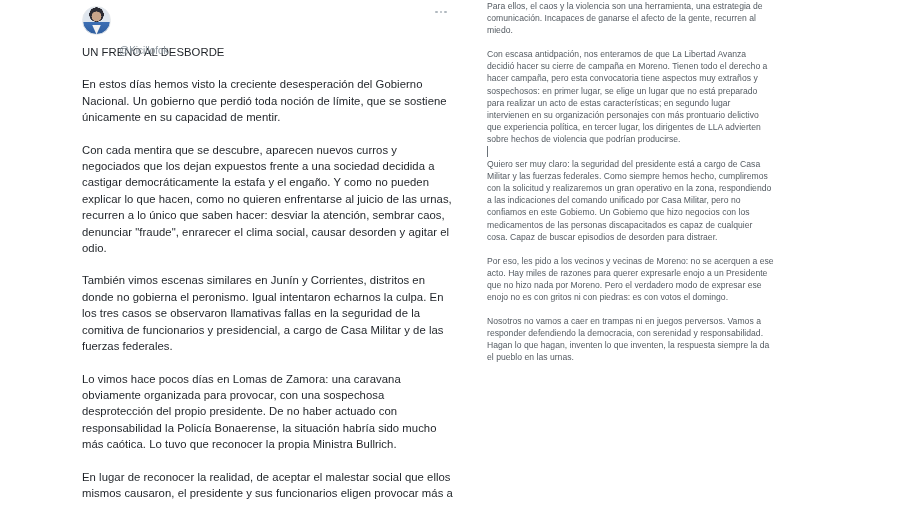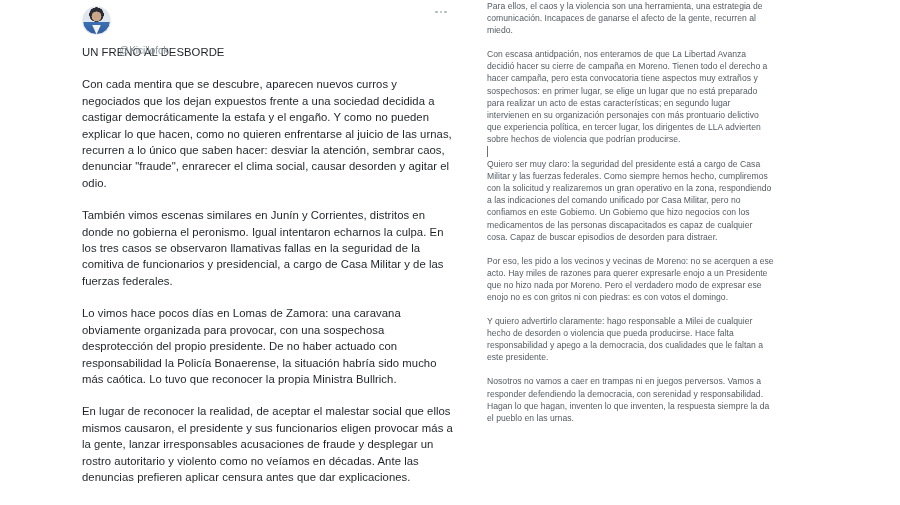--- a/index.html
+++ b/index.html
@@ -154,28 +154,28 @@
     </div>
     <div class="more-button">
       <span></span>
       <span></span>
       <span></span>
     </div>
   </div>
 
   <div class="tweet-body">
     <div class="tweet-title">UN FRENO AL DESBORDE</div>
+    <p>En estos días hemos visto la creciente desesperación del Gobierno Nacional. Un gobierno que perdió toda noción de límite, que se sostiene únicamente en su capacidad de mentir.</p>
     <p>Con cada mentira que se descubre, aparecen nuevos curros y negociados que los dejan expuestos frente a una sociedad decidida a castigar democráticamente la estafa y el engaño. Y como no pueden explicar lo que hacen, como no quieren enfrentarse al juicio de las urnas, recurren a lo único que saben hacer: desviar la atención, sembrar caos, denunciar "fraude", enrarecer el clima social, causar desorden y agitar el odio.</p>
     <p>También vimos escenas similares en Junín y Corrientes, distritos en donde no gobierna el peronismo. Igual intentaron echarnos la culpa. En los tres casos se observaron llamativas fallas en la seguridad de la comitiva de funcionarios y presidencial, a cargo de Casa Militar y de las fuerzas federales.</p>
     <p>Lo vimos hace pocos días en Lomas de Zamora: una caravana obviamente organizada para provocar, con una sospechosa desprotección del propio presidente. De no haber actuado con responsabilidad la Policía Bonaerense, la situación habría sido mucho más caótica. Lo tuvo que reconocer la propia Ministra Bullrich.</p>
     <p>En lugar de reconocer la realidad, de aceptar el malestar social que ellos mismos causaron, el presidente y sus funcionarios eligen provocar más a la gente, lanzar irresponsables acusaciones de fraude y desplegar un rostro autoritario y violento como no veíamos en décadas. Ante las denuncias prefieren aplicar censura antes que dar explicaciones.</p>
   </div>
 </div>
 
 <div class="statement">
   <p class="first">Para ellos, el caos y la violencia son una herramienta, una estrategia de comunicación. Incapaces de ganarse el afecto de la gente, recurren al miedo.</p>
   <p>Con escasa antidpación, nos enteramos de que La Libertad Avanza decidió hacer su cierre de campaña en Moreno. Tienen todo el derecho a hacer campaña, pero esta convocatoria tiene aspectos muy extraños y sospechosos: en primer lugar, se elige un lugar que no está preparado para realizar un acto de estas características; en segundo lugar intervienen en su organización personajes con más prontuario delictivo que experiencia política, en tercer lugar, los dirigentes de LLA advierten sobre hechos de violencia que podrían producirse.</p>
   <span class="text-cursor"></span>
   <p>Quiero ser muy claro: la seguridad del presidente está a cargo de Casa Militar y las fuerzas federales. Como siempre hemos hecho, cumpliremos con la solicitud y realizaremos un gran operativo en la zona, respondiendo a las indicaciones del comando unificado por Casa Militar, pero no confiamos en este Gobiemo. Un Gobiemo que hizo negocios con los medicamentos de las personas discapacitados es capaz de cualquier cosa. Capaz de buscar episodios de desorden para distraer.</p>
   <p>Por eso, les pido a los vecinos y vecinas de Moreno: no se acerquen a ese acto. Hay miles de razones para querer expresarle enojo a un Presidente que no hizo nada por Moreno. Pero el verdadero modo de expresar ese enojo no es con gritos ni con piedras: es con votos el domingo.</p>
-  <p>Y quiero advertirlo claramente: hago responsable a Milei de cualquier hecho de desorden o violencia que pueda producirse. Hace falta responsabilidad y apego a la democracia, dos cualidades que le faltan a este presidente.</p>
   <p>Nosotros no vamos a caer en trampas ni en juegos perversos. Vamos a responder defendiendo la democracia, con serenidad y responsabilidad. Hagan lo que hagan, inventen lo que inventen, la respuesta siempre la da el pueblo en las urnas.</p>
 </div>
 
 </body></html>

